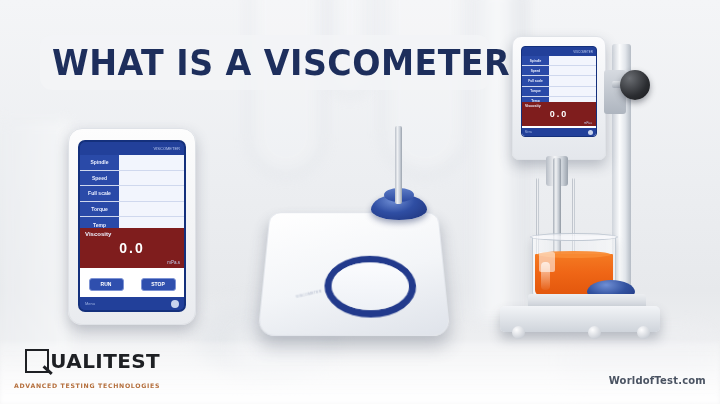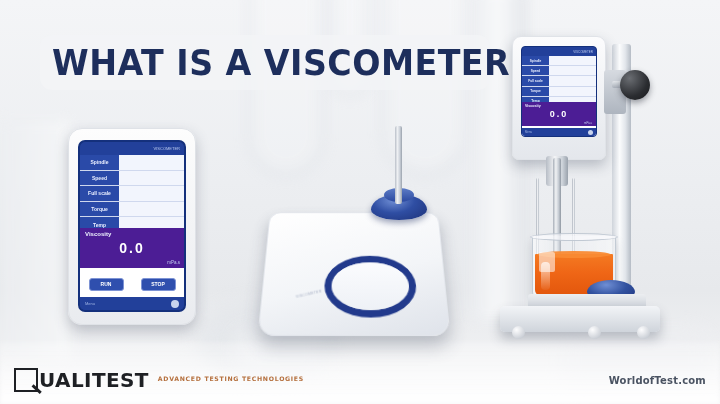--- a/index.html
+++ b/index.html
@@ -41,21 +41,21 @@
   .screen{background:#22409a;position:relative;overflow:hidden;}
   .scr-head{position:absolute;left:0;right:0;top:0;display:flex;
     justify-content:flex-end;align-items:center;color:#b9c8ee;}
   .scr-rows{position:absolute;left:0;right:0;background:#fff;}
   .row{display:flex;align-items:stretch;border-bottom:1px solid #cfd8ee;}
   .row:last-child{border-bottom:none;}
   .row .lbl{background:#2a4aa8;color:#e8eeff;display:flex;align-items:center;
     justify-content:center;font-weight:bold;overflow:hidden;}
   .row .val{flex:1;background:#f2f5fd;color:#5f6f94;display:flex;
     align-items:center;justify-content:flex-end;overflow:hidden;}
-  .visc-box{position:absolute;left:0;right:0;background:#4c1d95;color:#eef2ff;padding-left:15px;}
+  .visc-box{position:absolute;left:0;right:0;background:#7f1d1d;color:#eef2ff;padding-left:15px;}
   .visc-label{position:absolute;font-weight:bold;}
   .visc-value{position:absolute;left:0;right:0;text-align:center;
     font-weight:bold;color:#ffffff;letter-spacing:2px;}
   .visc-unit{position:absolute;right:4px;color:#c3d0f0;}
   .btn-strip{position:absolute;left:0;right:0;background:#ffffff;
     display:flex;align-items:center;justify-content:space-around;}
   .ui-btn{background:#2f4fae;color:#fff;border:1px solid #7d93d4;
     border-radius:3px;display:flex;align-items:center;justify-content:center;
     font-weight:bold;}
   .scr-foot{position:absolute;left:0;right:0;bottom:0;background:#22409a;
@@ -179,21 +179,21 @@
     border-radius:4px;}
   .beaker-grad{position:absolute;left:6px;top:16px;width:16px;height:20px;
     background:rgba(255,255,255,.55);border-radius:2px;}
 
   
   .rv-cone{position:absolute;left:95px;top:262px;width:48px;height:20px;
     background:radial-gradient(ellipse at 40% 25%,#6f8ed4 0%,#31519f 50%,#203680 100%);
     border-radius:50%/60% 60% 40% 40%;}
 
   
-  .brand{position:absolute;left:14px;bottom:12px;display:flex;align-items:center;gap:9px;}
+  .brand{position:absolute;left:14px;bottom:12px;display:flex;align-items:flex-end;gap:9px;flex-direction:column;}
   .brand-mark{display:flex;align-items:center;}
   .q-box{width:20px;height:20px;border:2.4px solid #1e2024;position:relative;
     margin-right:1px;}
   .q-tail{position:absolute;right:-4px;bottom:-4px;width:11px;height:2.6px;
     background:#1e2024;transform:rotate(42deg);transform-origin:right bottom;}
   .brand-word{font-size:20px;font-weight:bold;color:#1e2024;letter-spacing:.4px;
     font-family:"DejaVu Sans",sans-serif;line-height:20px;}
   .brand-tag{font-size:6.2px;font-weight:bold;color:#b5703e;letter-spacing:.7px;
     padding-bottom:3px;font-family:"DejaVu Sans",sans-serif;}
   .watermark{position:absolute;right:14px;bottom:18px;font-size:10px;

